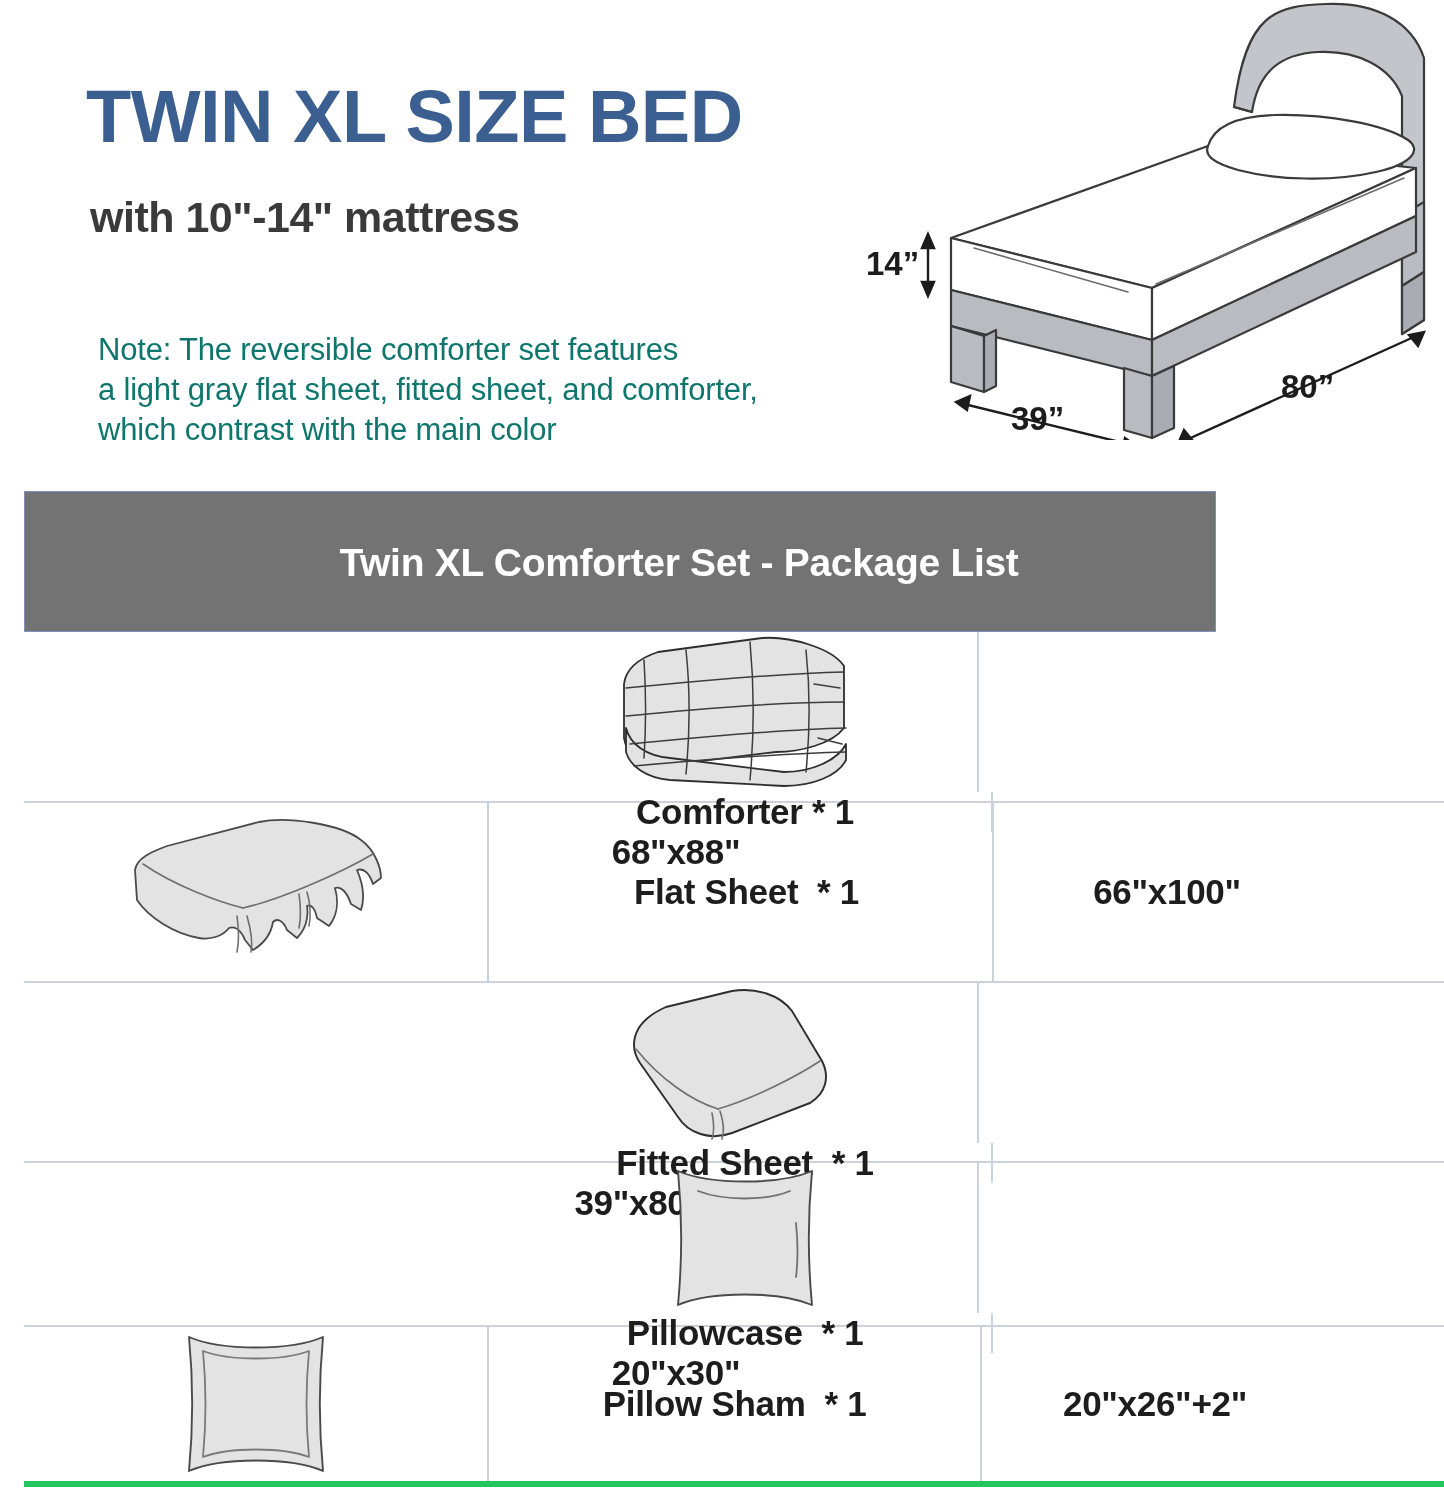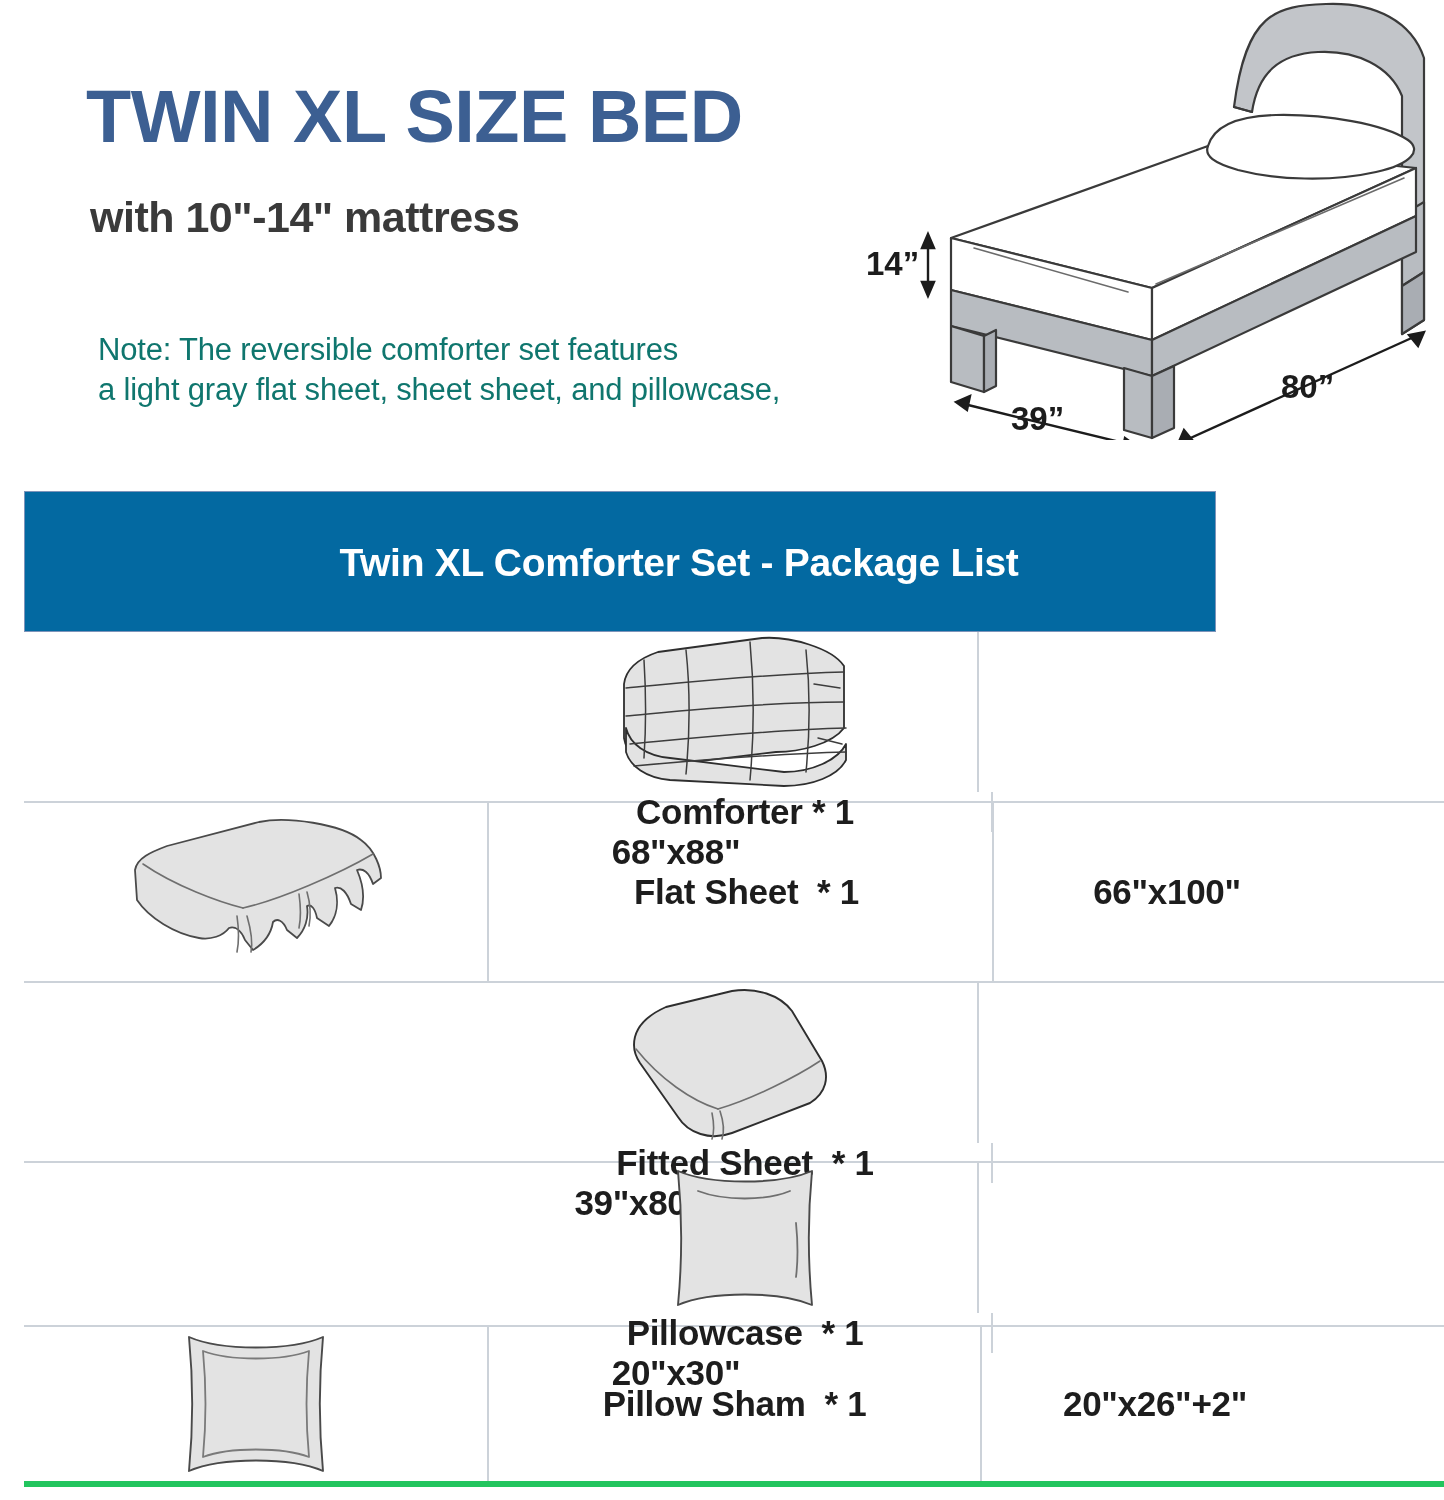--- a/index.html
+++ b/index.html
@@ -39,21 +39,21 @@
 
   .bed-wrap{
     position:absolute;left:832px;top:0px;
     width:612px;height:440px;
   }
 
   
   .banner{
     position:absolute;left:0;top:491px;
     width:1192px;height:141px;
-    background:#0369a1;
+    background:#737373;
     box-sizing:border-box;
     border:1px solid #7d94ba;
   }
   .banner-title{
     position:absolute;left:0;top:0;width:1444px;height:141px;
     display:flex;align-items:center;justify-content:center;
     padding-right:136px;box-sizing:border-box;
     color:#ffffff;font-size:39px;font-weight:700;
     letter-spacing:-0.3px;
   }
@@ -108,21 +108,22 @@
 
 <div class="page">
 
   <div class="top">
 
     <div class="title">TWIN XL SIZE BED</div>
     <div class="subtitle">with 10"-14" mattress</div>
 
     <div class="note">
       <span>Note: The reversible comforter set features</span>
-      <span>a light gray flat sheet, sheet sheet, and pillowcase,</span>
+      <span>a light gray flat sheet, fitted sheet, and comforter,</span>
+      <span>which contrast with the main color</span>
     </div>
 
     <div class="bed-wrap">
       <svg width="612" height="440" viewBox="0 0 612 440">
         <g fill="none" stroke="#3a3a3a" stroke-width="2.2" stroke-linejoin="round" stroke-linecap="round">
 
           <path d="M378 107 C 390 12, 420 6, 470 4 C 520 2, 556 22, 568 58 L 568 272 L 546 286 L 546 96 C 534 66, 500 50, 462 52 C 424 54, 402 72, 396 112 Z" fill="#c2c5c9"></path>
           <path d="M378 107 L 396 112" stroke="#3a3a3a"></path>
 
           <path d="M546 286 L 568 272 L 568 320 L 546 334 Z" fill="#b8bcc1"></path>

